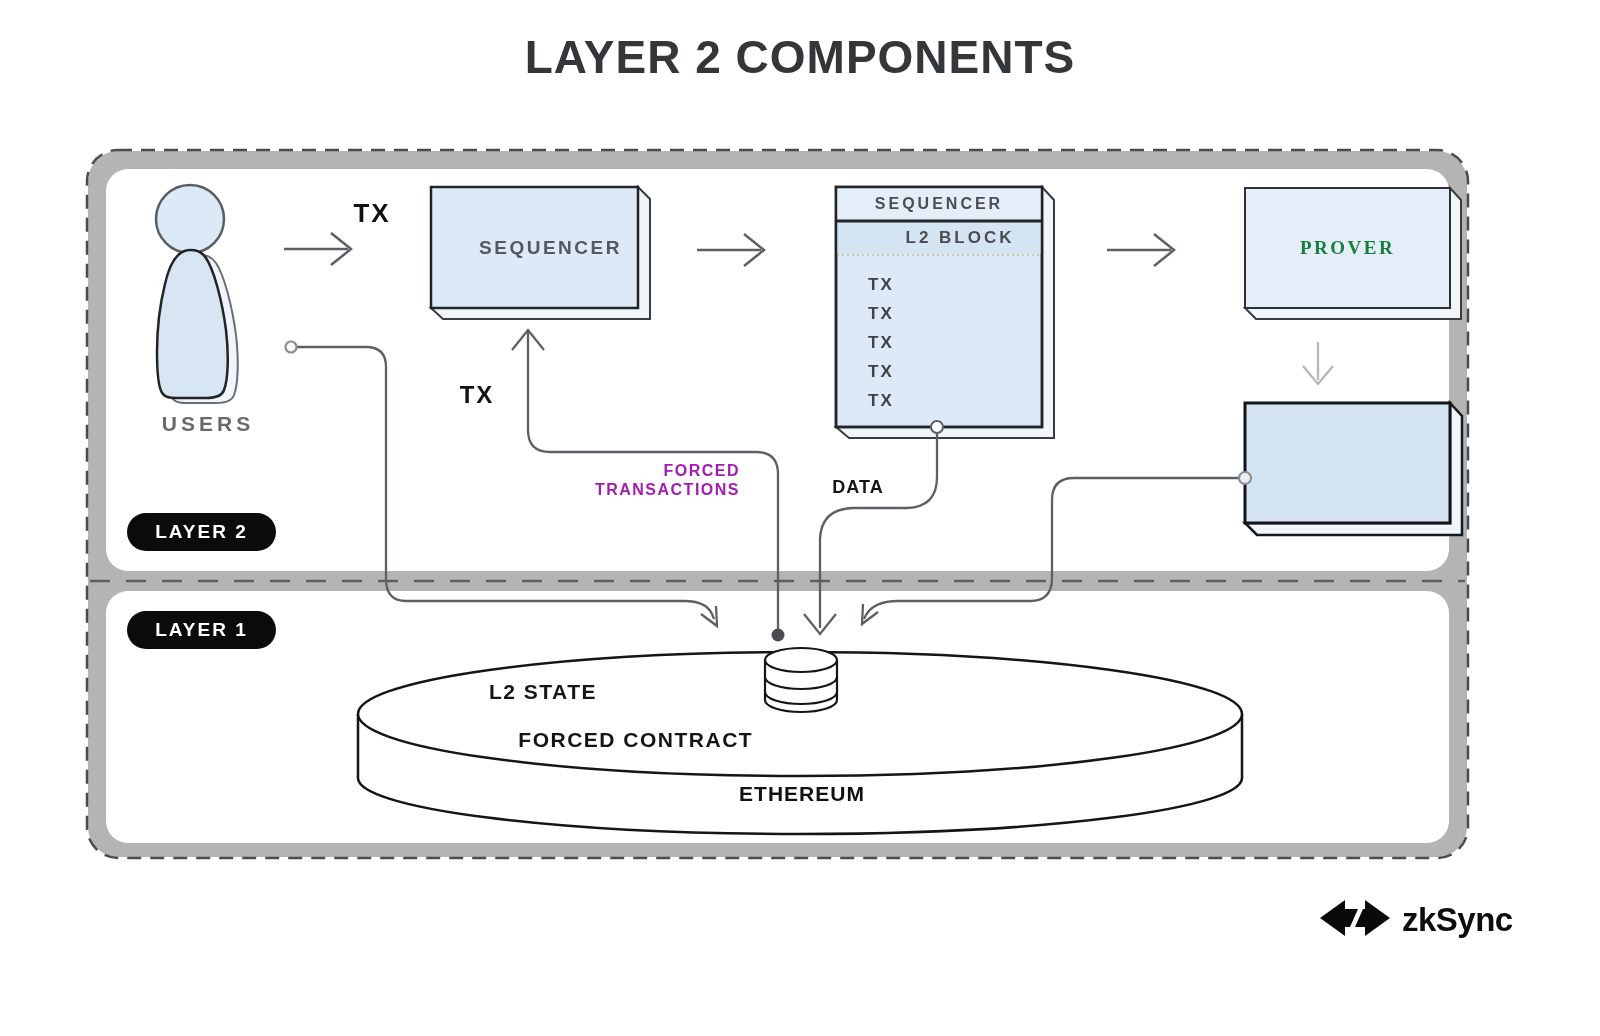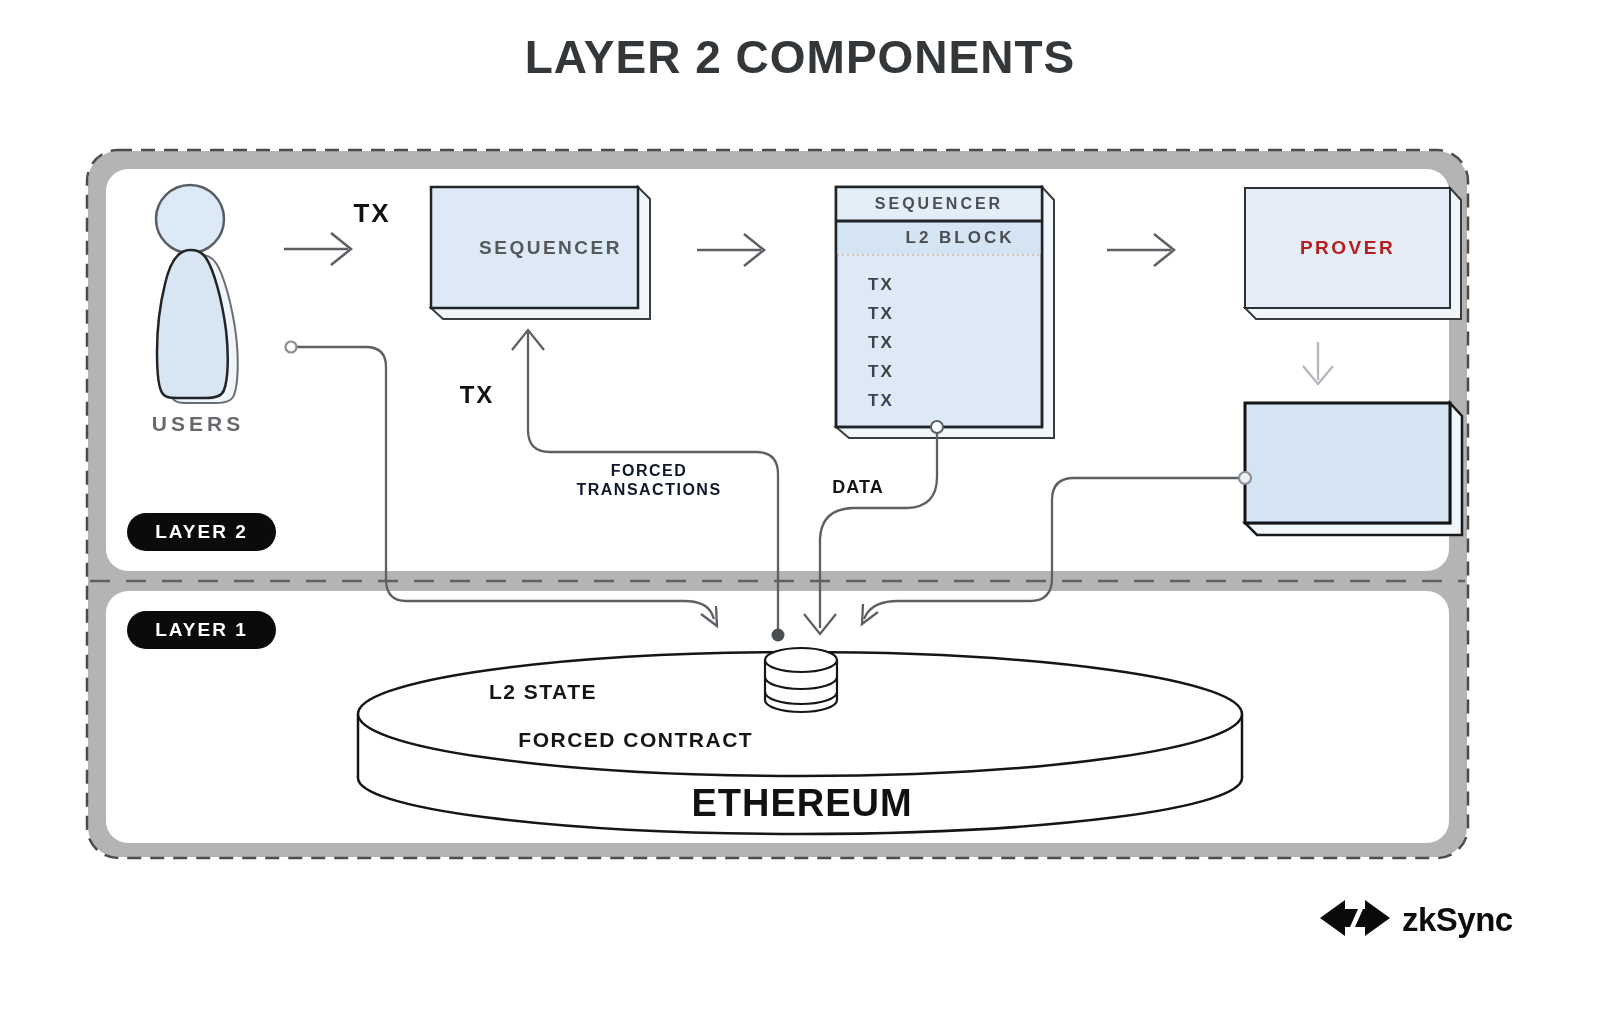--- a/index.html
+++ b/index.html
@@ -2,47 +2,47 @@
 <html><head>
 <meta charset="utf-8">
 <style>
   html,body{margin:0;padding:0;background:#ffffff;}
   body{font-family:"Liberation Sans", sans-serif; -webkit-font-smoothing:antialiased;}
   .stage{position:relative;width:1600px;height:1036px;background:#fff;overflow:hidden;}
   .stage svg{position:absolute;left:0;top:0;}
   .lbl{position:absolute;white-space:pre;}
   .title{left:0;top:30px;width:1600px;text-align:center;font-size:46px;font-weight:800;
          letter-spacing:1px;color:#343739;}
-  .users-label{left:118px;top:412px;width:160px;text-align:center;font-size:21px;font-weight:700;
+  .users-label{left:128px;top:412px;width:160px;text-align:center;font-size:21px;font-weight:700;
          letter-spacing:4px;color:#66696d;}
   .tx-big{font-size:26px;font-weight:800;color:#141517;letter-spacing:2px;color:#111;}
   .tx1{left:332px;top:198px;width:80px;text-align:center;}
   .tx2{left:437px;top:381px;width:80px;text-align:center;font-size:24px;}
   .boxlabel{display:flex;align-items:center;justify-content:center;text-align:center;
          font-size:19px;font-weight:600;letter-spacing:2.5px;color:#55585c;}
   .seq-label{left:431px;top:187px;width:239px;height:121px;}
-  .prover-label{left:1245px;top:188px;width:205px;height:120px;color:#b91c1c;}
+  .prover-label{left:1245px;top:188px;width:205px;height:120px;color:#15803d;font-family:Liberation Serif, serif;}
   .prover-label::first-letter{color:#9ba1a9;}
   .proof-label{left:1245px;top:403px;width:205px;height:120px;color:#212427;font-weight:700;}
   .blk-head{left:836px;top:187px;width:206px;height:34px;font-size:16px;color:#4a4e52;letter-spacing:3px;}
   .blk-band{left:836px;top:221px;width:206px;height:33px;font-size:17px;color:#4a4e52;letter-spacing:3px;padding-left:21px;}
   .blk-items{position:absolute;left:868px;top:270px;width:120px;}
   .blk-items div{height:29px;line-height:29px;font-size:17px;font-weight:600;letter-spacing:2px;color:#3f4347;}
-  .forced{left:558px;top:461px;width:182px;text-align:center;font-size:16px;font-weight:700;
-          letter-spacing:1.5px;color:#0f172a;line-height:19px;white-space:normal;}
+  .forced{left:558px;top:461px;width:182px;text-align:right;font-size:16px;font-weight:700;
+          letter-spacing:1.5px;color:#a21caf;line-height:19px;white-space:normal;}
   .data-label{left:808px;top:477px;width:100px;text-align:center;font-size:18px;font-weight:800;
           letter-spacing:1px;color:#141517;}
   .pill{position:absolute;left:127px;width:149px;height:38px;background:#0b0b0b;border-radius:19px;
         color:#fff;display:flex;align-items:center;justify-content:center;font-size:19px;
         font-weight:700;letter-spacing:2px;}
   .pill-l2{top:513px;}
   .pill-l1{top:611px;}
   .contract{left:489px;top:680px;font-size:21px;font-weight:800;letter-spacing:1.5px;
         color:#141517;line-height:24px;}
-  .eth{left:652px;top:782px;width:300px;text-align:center;font-size:38px;font-weight:800;
+  .eth{left:652px;top:782px;width:300px;text-align:center;font-size:21px;font-weight:800;
         letter-spacing:1px;color:#101113;}
   .brand{left:1402px;top:901px;font-size:33px;font-weight:800;letter-spacing:-0.5px;color:#0c0d0e;}
 </style>
 </head>
 <body>
 
 <div class="stage">
 
   <svg width="1600" height="1036" viewBox="0 0 1600 1036">
 

